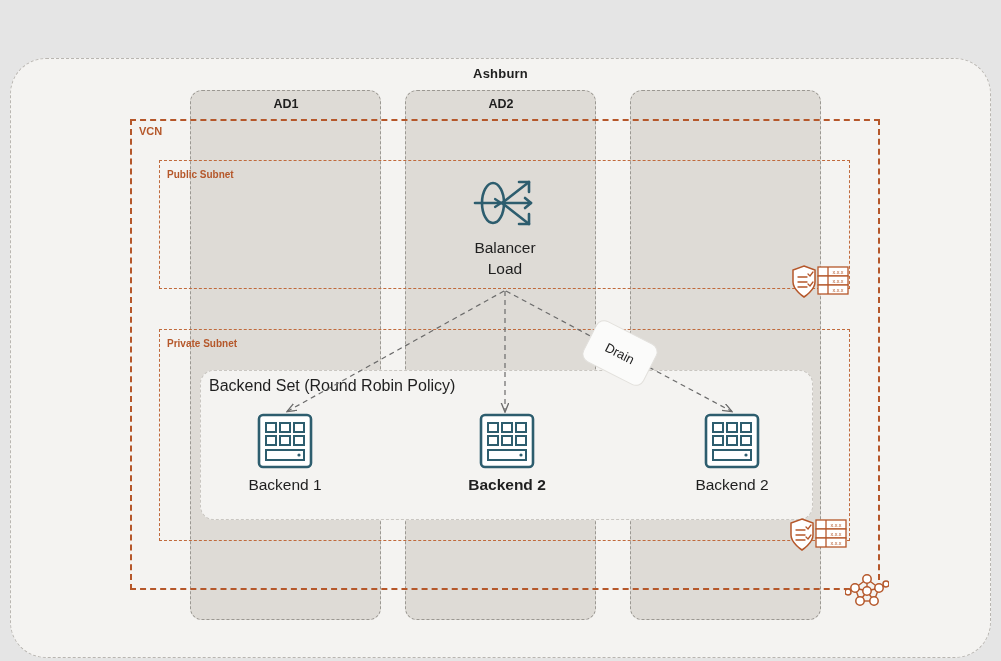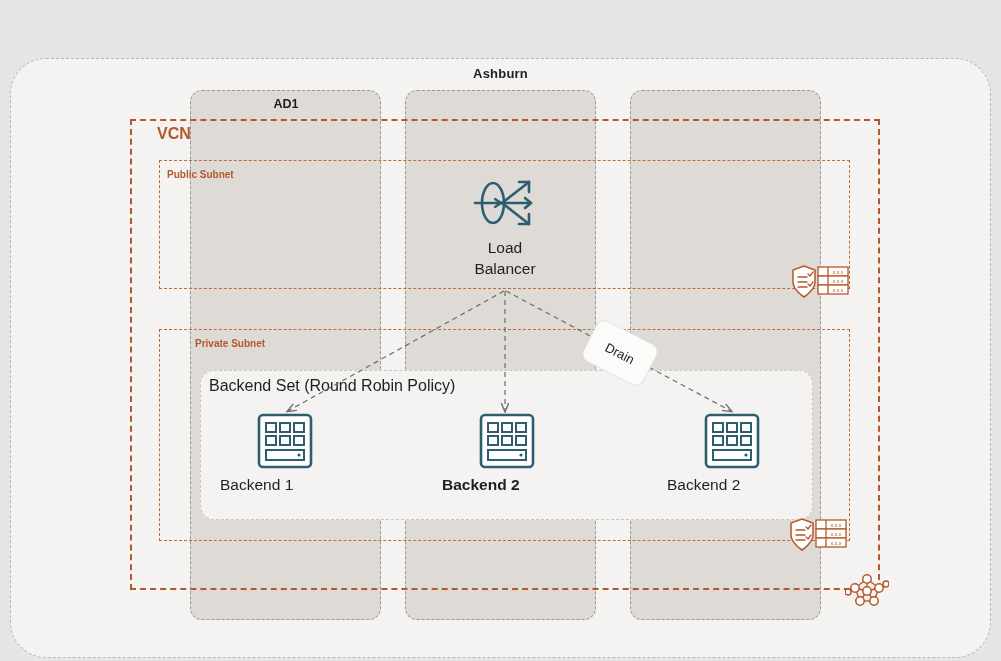--- a/index.html
+++ b/index.html
@@ -32,54 +32,54 @@
     font-size:12.5px;font-weight:bold;color:#1f1f1f;
   }
   #ad1t{left:190px;} #ad2t{left:405px;} #ad3t{left:630px;}
 
   
   .vcn{
     position:absolute;left:130px;top:119px;width:750px;height:471px;
     border:2px dashed #b5572a;box-sizing:border-box;background:transparent;
   }
   .vcn-label{
-    position:absolute;left:157px;top:125px;font-size:16px;font-weight:bold;
+    position:absolute;left:139px;top:125px;font-size:11px;font-weight:bold;
     color:#b5572a;
   }
 
   
   .subnet{
     position:absolute;left:159px;width:691px;
     border:1.4px dashed #c06a3c;box-sizing:border-box;background:transparent;
   }
   #public-subnet{top:160px;height:129px;}
   #private-subnet{top:329px;height:212px;}
   .subnet-label{
     position:absolute;left:167px;font-size:10px;font-weight:bold;color:#b5572a;
   }
   #public-subnet-label{top:169px;}
-  #private-subnet-label{top:338px;margin-left:28px;}
+  #private-subnet-label{top:338px;}
 
   
   .lb{position:absolute;left:440px;top:172px;width:130px;text-align:center;}
   .lb-icon{width:68px;height:62px;margin:0 auto;display:block;}
   .lb-label{
     margin-top:4px;font-size:15.5px;color:#1f1f1f;line-height:1.35;
   }
 
   
   .backend-set{
     position:absolute;left:200px;top:370px;width:613px;height:150px;
     background:#f4f3f1;border:1.2px dashed #c9c6c1;border-radius:14px;
     box-sizing:border-box;
   }
   .backend-set-label{
     position:absolute;left:209px;top:377px;font-size:16px;color:#1f1f1f;
   }
-  .backend{position:absolute;top:412px;width:130px;text-align:left;}
+  .backend{position:absolute;top:412px;width:130px;text-align:center;}
   #be1{left:220px;} #be2{left:442px;font-weight:bold;} #be3{left:667px;}
   .be-icon{width:60px;height:58px;margin:0 auto;display:block;}
   .be-label{margin-top:6px;font-size:15.5px;color:#1f1f1f;}
 
   
   .edges{position:absolute;left:0;top:0;width:1001px;height:661px;pointer-events:none;}
 
   
   .drain{
     position:absolute;left:586px;top:330px;width:66px;height:44px;
@@ -100,20 +100,21 @@
 
 <div id="stage">
 
   <div class="region"></div>
   <div class="region-title">Ashburn</div>
 
   <div class="ad" id="ad1"></div>
   <div class="ad" id="ad2"></div>
   <div class="ad" id="ad3"></div>
   <div class="ad-title" id="ad1t">AD1</div>
+  <div class="ad-title" id="ad2t">AD2</div>
 
   <div class="subnet" id="public-subnet"></div>
   <div class="subnet" id="private-subnet"></div>
 
   <div class="vcn"></div>
   <div class="vcn-label">VCN</div>
   <div class="subnet-label" id="public-subnet-label">Public Subnet</div>
   <div class="subnet-label" id="private-subnet-label">Private Subnet</div>
 
   <div class="backend-set"></div>
@@ -141,22 +142,22 @@
         <path d="M24,27 L30,31 L24,35" stroke-width="2.2"></path>
         <line x1="31" y1="31" x2="58" y2="10"></line>
         <path d="M48,10 L58,10 L58,20"></path>
         <line x1="31" y1="31" x2="60" y2="31"></line>
         <path d="M54,26 L60,31 L54,36"></path>
         <line x1="31" y1="31" x2="58" y2="52"></line>
         <path d="M48,52 L58,52 L58,42"></path>
       </g>
     </svg>
     <div class="lb-label">
+      <div>Balancer</div>
       <div>Load</div>
-      <div>Balancer</div>
     </div>
   </div>
 
   <div class="backend" id="be1">
     <svg class="be-icon" viewBox="0 0 60 58">
       <rect x="4" y="3" width="52" height="52" rx="4" fill="#ffffff" stroke="#2d5d6e" stroke-width="2.6"></rect>
       <g fill="none" stroke="#2d5d6e" stroke-width="2">
         <rect x="11" y="11" width="10" height="9"></rect>
         <rect x="25" y="11" width="10" height="9"></rect>
         <rect x="39" y="11" width="10" height="9"></rect>

